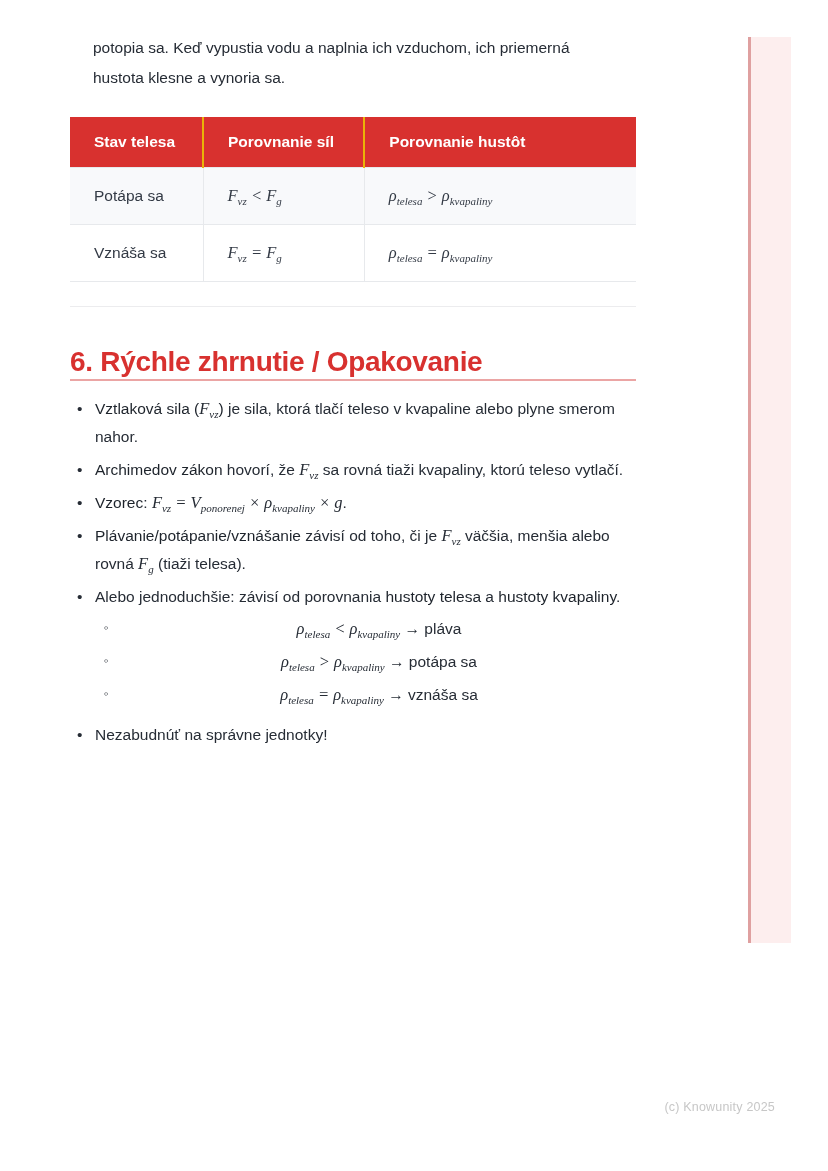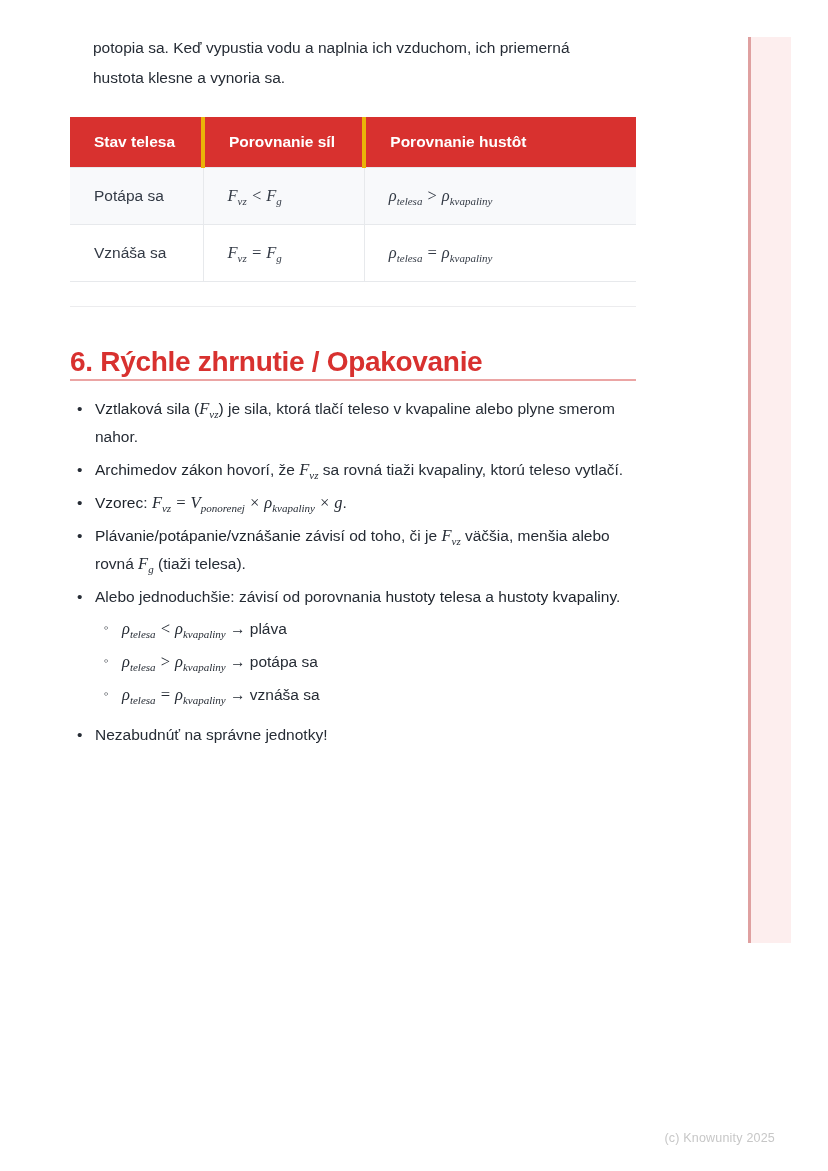--- a/index.html
+++ b/index.html
@@ -27,21 +27,21 @@
   table.cmp{
     width:100%;margin-top:24px;border-collapse:collapse;table-layout:fixed;
     border-bottom:1px solid var(--border);
   }
   table.cmp col.c1{width:23.5%;}
   table.cmp col.c2{width:28.5%;}
   table.cmp col.c3{width:48%;}
   table.cmp th{
     background:var(--accent-red);color:#ffffff;text-align:left;
     font-size:15.5px;font-weight:700;padding:16px 24px;
-    border-right:4px solid #eab308;
+    border-right:2px solid #eab308;
   }
   table.cmp th:last-child{border-right:none;}
   table.cmp td{
     padding:18px 24px;font-size:15.5px;vertical-align:middle;
     border-right:1px solid var(--border);border-top:1px solid var(--border);
     color:#333a45;
   }
   table.cmp td:last-child{border-right:none;}
   table.cmp tr.alt td{background:var(--row-alt);}
   .divider{margin-top:24px;border:none;border-top:1px solid #ececee;height:0;}
@@ -53,42 +53,42 @@
   .intro{margin-top:20px;font-size:15.5px;line-height:28px;}
   ul.bullets{margin-top:14px;list-style:none;}
   ul.bullets > li{
     position:relative;padding-left:25px;font-size:15.5px;line-height:28px;
   }
   ul.bullets > li + li{margin-top:5px;}
   ul.bullets > li::before{
     content:"\2022";position:absolute;left:7px;top:0;
     font-size:15.5px;line-height:28px;color:var(--text);
   }
-  ul.sub-bullets{margin-top:4px;list-style:none;}
+  ul.sub-bullets{margin-top:4px;list-style:none;text-align:center;}
   ul.sub-bullets > li{
     position:relative;padding-left:27px;font-size:15.5px;line-height:28px;
   }
   ul.sub-bullets > li + li{margin-top:5px;}
   ul.sub-bullets > li::before{
     content:"\25E6";position:absolute;left:9px;top:-1px;
     font-size:13px;line-height:28px;color:var(--text);
   }
   ul.bullets > li.spaced{margin-top:12px;}
   .b{font-weight:400;color:#1d232b;}
   .math{
     font-family:"Liberation Serif","DejaVu Serif",serif;
     font-style:italic;font-size:16.5px;
   }
   .math sub{font-size:11px;line-height:0;}
   .page-stripe{
     position:absolute;left:748px;top:37px;width:43px;height:906px;
     background:var(--stripe-bg);border-left:3px solid var(--stripe-edge);
   }
   .footer{
-    position:absolute;top:1131px;right:53px;
+    position:absolute;top:1100px;right:53px;
     font-size:12.5px;color:var(--muted);letter-spacing:.2px;margin-left:17px;
   }
 </style>
 </head>
 <body>
 
 <div class="content">
 
   <p class="lead">potopia sa. Keď vypustia vodu a naplnia ich vzduchom, ich priemerná hustota klesne a vynoria sa.</p>
 

